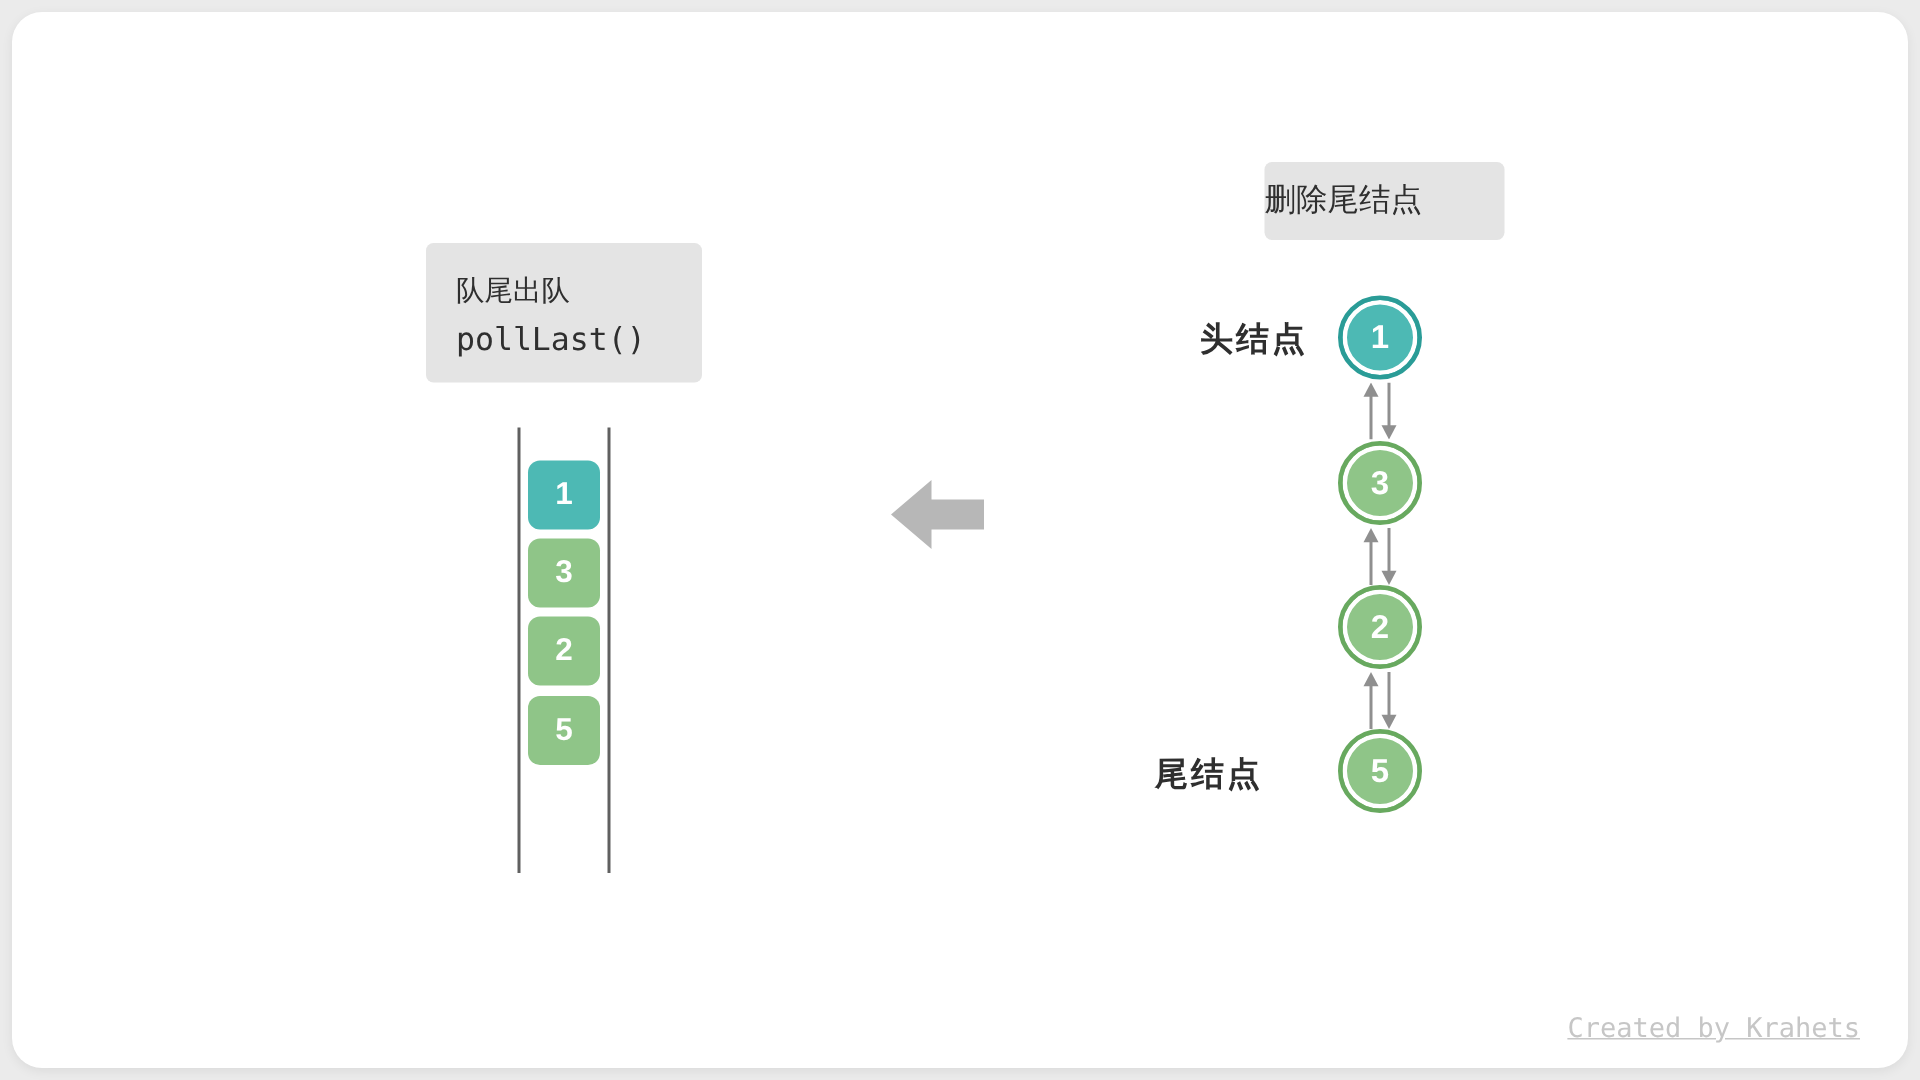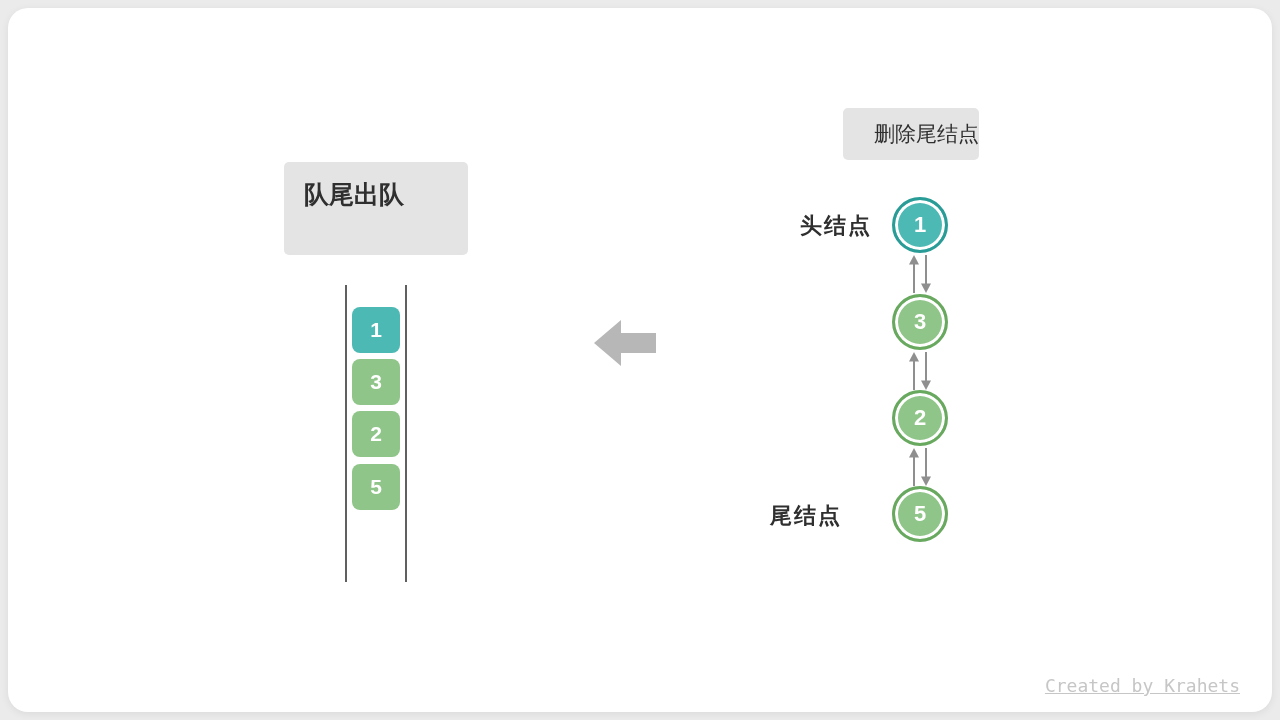--- a/index.html
+++ b/index.html
@@ -16,28 +16,28 @@
     border-radius:20px;
     box-shadow:0 2px 8px rgba(0,0,0,0.07);
   }
   .gray-label {
     position:absolute;
     background: var(--label-bg, #e4e4e4);
     border-radius:5px;
     color: var(--text-dark, #2f2f2f);
   }
   .delete-label {
-    left:843px; top:108px; width:136px; height:52px;
-    line-height:52px; text-align:right; font-size:21px;
+    left:843px; top:108px; width:160px; height:52px;
+    line-height:52px; text-align:left; font-size:21px;
   }
   .op-label {
     left:284px; top:162px; width:184px; height:93px;
     padding:17px 0 0 20px;
   }
-  .op-line1 { font-size:25px; line-height:31px;font-weight:bold; }
+  .op-line1 { font-size:19px; line-height:31px; }
   .op-line2 { font-size:21px; line-height:33px; font-family:"DejaVu Sans Mono","Liberation Mono",monospace; }
 
   
   .queue { position:absolute; left:345px; top:285px; width:62px; height:297px; }
   .wall { position:absolute; top:0; width:2px; height:297px; background: var(--wall-gray,#606060); }
   .wall-left { left:0; }
   .wall-right { right:0; }
   .cell {
     position:absolute; left:7px; width:48px; height:46px;
     border-radius:8px; color:#fff; font-weight:bold; font-size:21px;
@@ -82,20 +82,21 @@
 </style>
 </head>
 <body>
 
 <div class="card"></div>
 
 <div class="gray-label delete-label">删除尾结点</div>
 
 <div class="gray-label op-label">
   <div class="op-line1">队尾出队</div>
+  <div class="op-line2">pollLast()</div>
 </div>
 
 <div class="queue">
   <div class="wall wall-left"></div>
   <div class="wall wall-right"></div>
   <div class="cell teal" style="top:22px">1</div>
   <div class="cell green" style="top:74px">3</div>
   <div class="cell green" style="top:126px">2</div>
   <div class="cell green" style="top:179px">5</div>
 </div>

